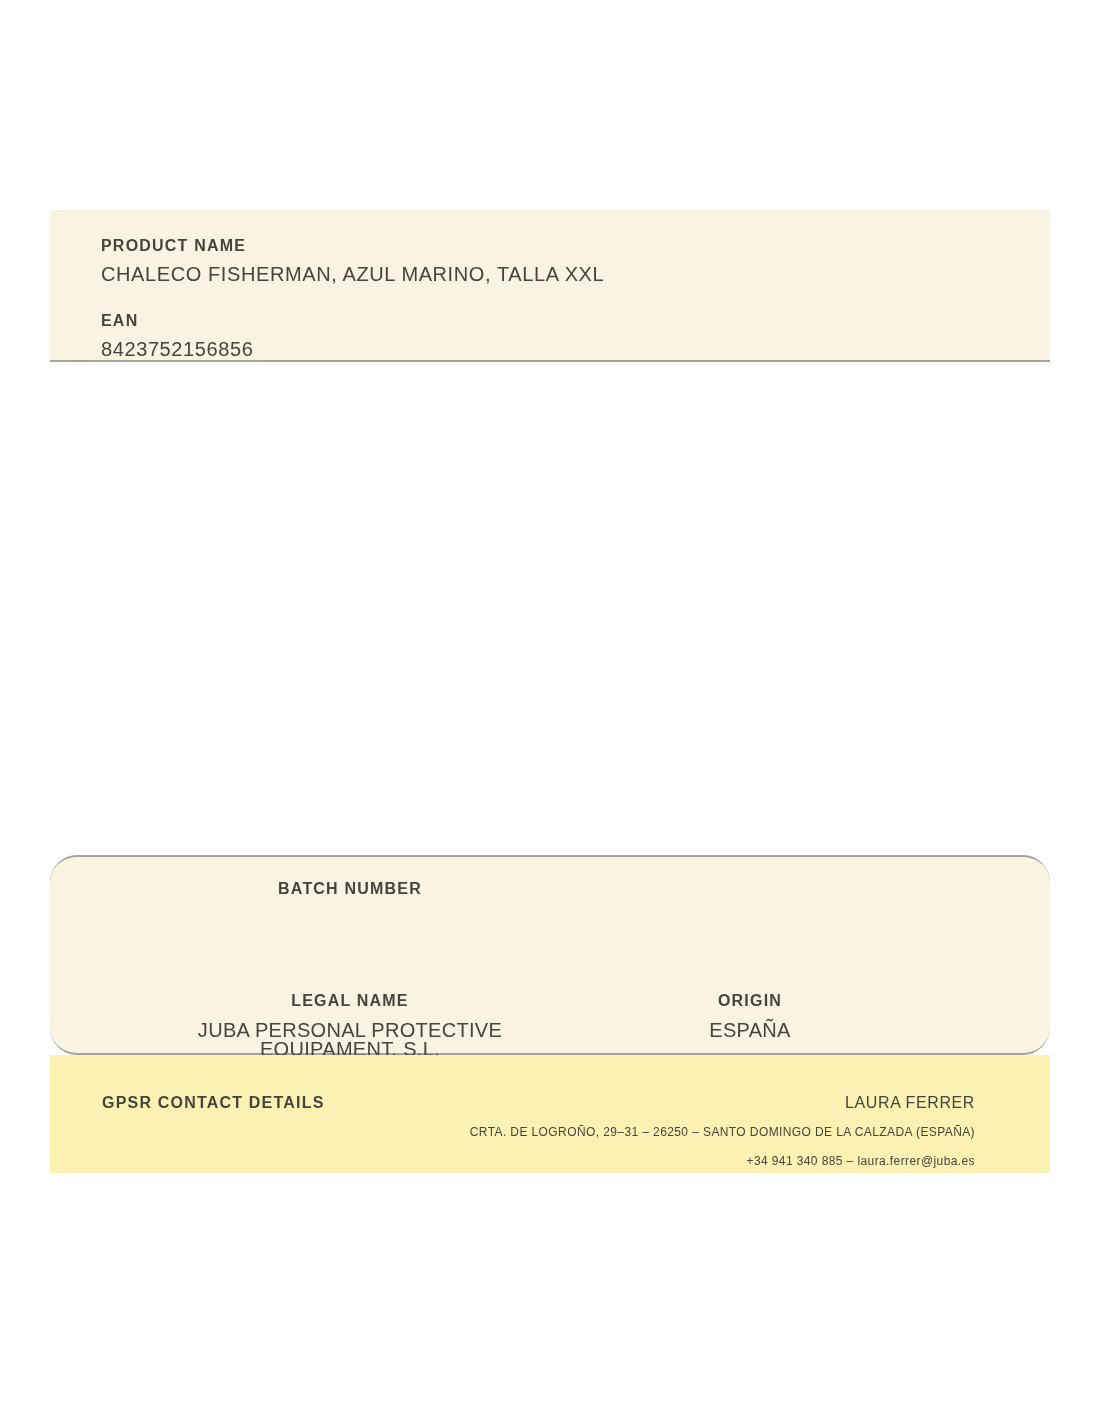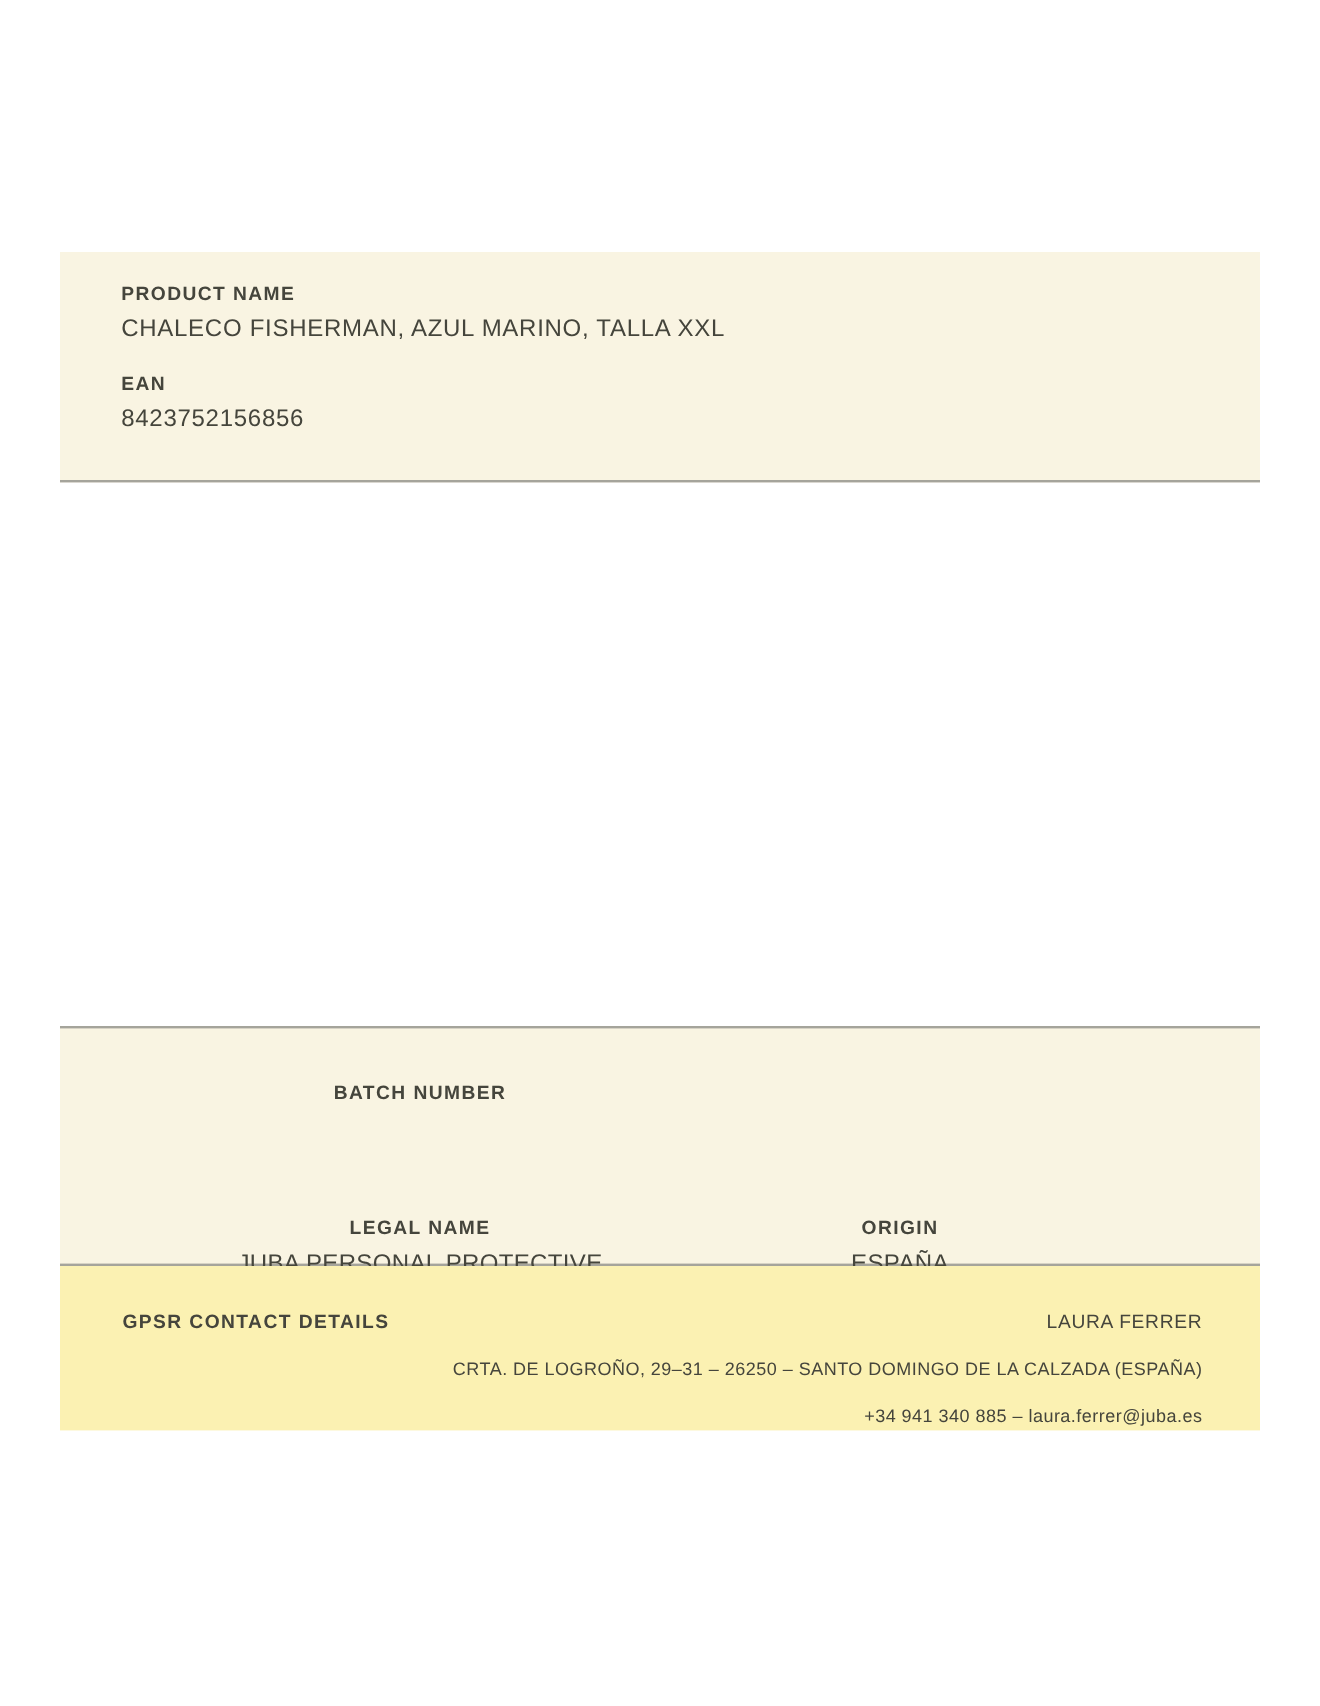--- a/index.html
+++ b/index.html
@@ -12,21 +12,21 @@
     color: #45453c;
   }
   .section {
     position: absolute;
     left: 50px;
     width: 1000px;
   }
   
   #product-section {
     top: 210px;
-    height: 192px;
+    height: 152px;
     background: #f9f4e2;
     border-bottom: 2px solid #a5a49b;
     padding: 27px 51px 0 51px;
   }
   .field-label {
     font-size: 16px;
     line-height: 18px;
     font-weight: bold;
     letter-spacing: 1.2px;
   }
@@ -38,57 +38,58 @@
   }
   .field-gap { margin-top: 28px; }
 
   
   #batch-section {
     top: 855px;
     height: 200px;
     background: #f9f4e2;
     border-top: 2px solid #a5a49b;
     border-bottom: 2px solid #a5a49b;
-    padding: 46px 100px 0 100px;
+    padding: 23px 100px 0 100px;
+    border-radius: 27px;
   }
   .two-col {
     display: flex;
     width: 100%;
   }
   .col {
     width: 50%;
     text-align: center;
   }
   .row2 { margin-top: 94px; }
   .col .field-value { margin-top: 11px; letter-spacing: 0.3px; }
 
   
   #gpsr-section {
     top: 1055px;
-    height: 137px;
+    height: 118px;
     background: #fbf1b2;
-    padding: 39px 48px 0 52px;
+    padding: 39px 75px 0 52px;
   }
   .gpsr-row1 {
     display: flex;
     justify-content: space-between;
     align-items: baseline;
   }
   .gpsr-name {
     font-size: 16px;
     line-height: 18px;
     letter-spacing: 0.6px;
     font-weight: normal;
   }
   .gpsr-line {
-    font-size: 15px;
+    font-size: 12px;
     line-height: 18px;
     letter-spacing: 0.4px;
     text-align: right;
-    margin-top: 21px;
+    margin-top: 11px;
   }
 </style>
 </head>
 <body>
 
 <div class="section" id="product-section">
   <div class="field-label">PRODUCT NAME</div>
   <div class="field-value">CHALECO FISHERMAN, AZUL MARINO, TALLA XXL</div>
   <div class="field-label field-gap">EAN</div>
   <div class="field-value">8423752156856</div>

